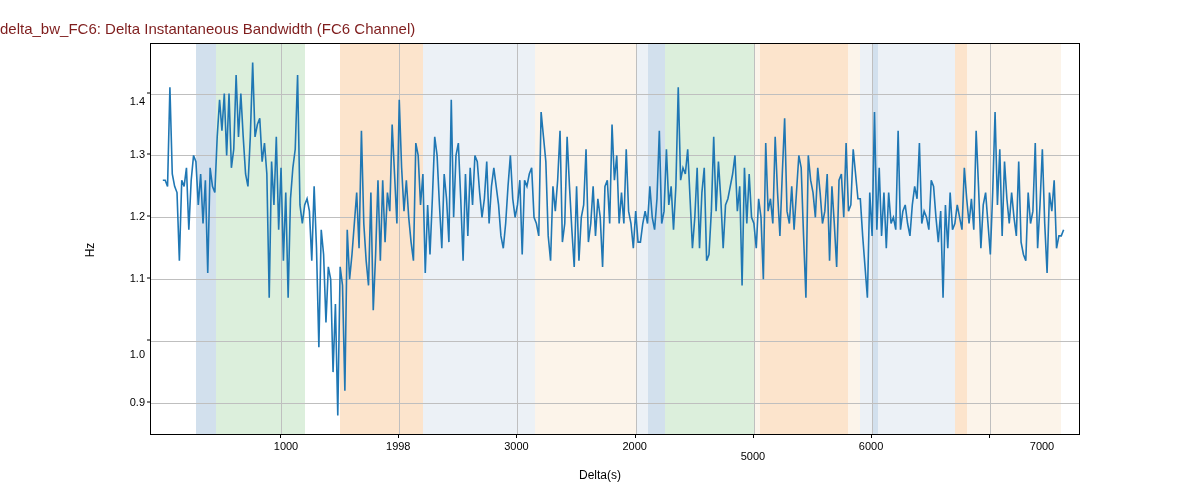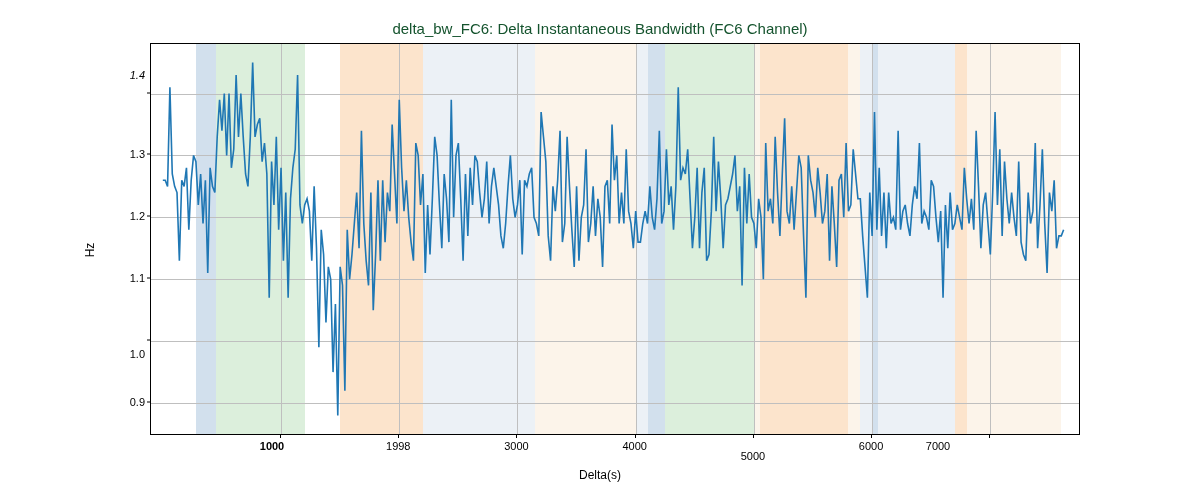--- a/index.html
+++ b/index.html
@@ -16,23 +16,22 @@
     left: 0;
     top: 0;
     width: 1200px;
     height: 500px;
   }
   .title {
     position: absolute;
     top: 20px;
     left: 0;
     width: 100%;
-    text-align: center;
     font-size: 15px;
-    color: #14532d;
+    color: #7f1d1d;
   }
   .plot-area {
     position: absolute;
     left: 150px;
     top: 43px;
     width: 930px;
     height: 392px;
     border: 1px solid #000;
     box-sizing: border-box;
     overflow: hidden;
@@ -128,37 +127,37 @@
       <div class="tick-y" style="top: 402.048px;">0.9</div>
       <div class="ytick-mark" style="top: 402.048px;"></div>
       <div class="tick-y" style="top: 354px; margin-left: 34px;">1.0</div>
       <div class="ytick-mark" style="top: 340.143px;"></div>
       <div class="tick-y" style="top: 278.238px;">1.1</div>
       <div class="ytick-mark" style="top: 278.238px;"></div>
       <div class="tick-y" style="top: 216.333px;">1.2</div>
       <div class="ytick-mark" style="top: 216.333px;"></div>
       <div class="tick-y" style="top: 154.429px;">1.3</div>
       <div class="ytick-mark" style="top: 154.429px;"></div>
-      <div class="tick-y" style="top: 75px; font-style: italic;">1.4</div>
+      <div class="tick-y" style="top: 101px;">1.4</div>
       <div class="ytick-mark" style="top: 92.5238px;"></div>
     </div>
   <div id="xticks">
-      <div class="tick-x" style="left: 272px; font-weight: bold;">1000</div>
+      <div class="tick-x" style="left: 286px;">1000</div>
       <div class="xtick-mark" style="left: 280.038px;"></div>
       <div class="tick-x" style="left: 398.255px;">1998</div>
       <div class="xtick-mark" style="left: 398.255px;"></div>
       <div class="tick-x" style="left: 516.471px;">3000</div>
       <div class="xtick-mark" style="left: 516.471px;"></div>
-      <div class="tick-x" style="left: 634.688px;">4000</div>
+      <div class="tick-x" style="left: 634.688px;">2000</div>
       <div class="xtick-mark" style="left: 634.688px;"></div>
       <div class="tick-x" style="left: 752.904px; margin-top: 10px;">5000</div>
       <div class="xtick-mark" style="left: 752.904px;"></div>
       <div class="tick-x" style="left: 871.121px;">6000</div>
       <div class="xtick-mark" style="left: 871.121px;"></div>
-      <div class="tick-x" style="left: 938px;">7000</div>
+      <div class="tick-x" style="left: 1042px;">7000</div>
       <div class="xtick-mark" style="left: 989.338px;"></div>
     </div>
 
   <div class="plot-area" id="plot">
     <div id="bands">
         <div class="band" style="left: 44.9223px; width: 20.0968px; background: rgb(127, 167, 204);"></div>
         <div class="band" style="left: 65.0191px; width: 88.6624px; background: rgb(155, 209, 155);"></div>
         <div class="band" style="left: 189.146px; width: 82.7516px; background: rgb(245, 179, 110);"></div>
         <div class="band" style="left: 271.898px; width: 112.306px; background: rgb(201, 214, 230);"></div>
         <div class="band" style="left: 384.204px; width: 100.484px; background: rgb(247, 223, 194);"></div>

